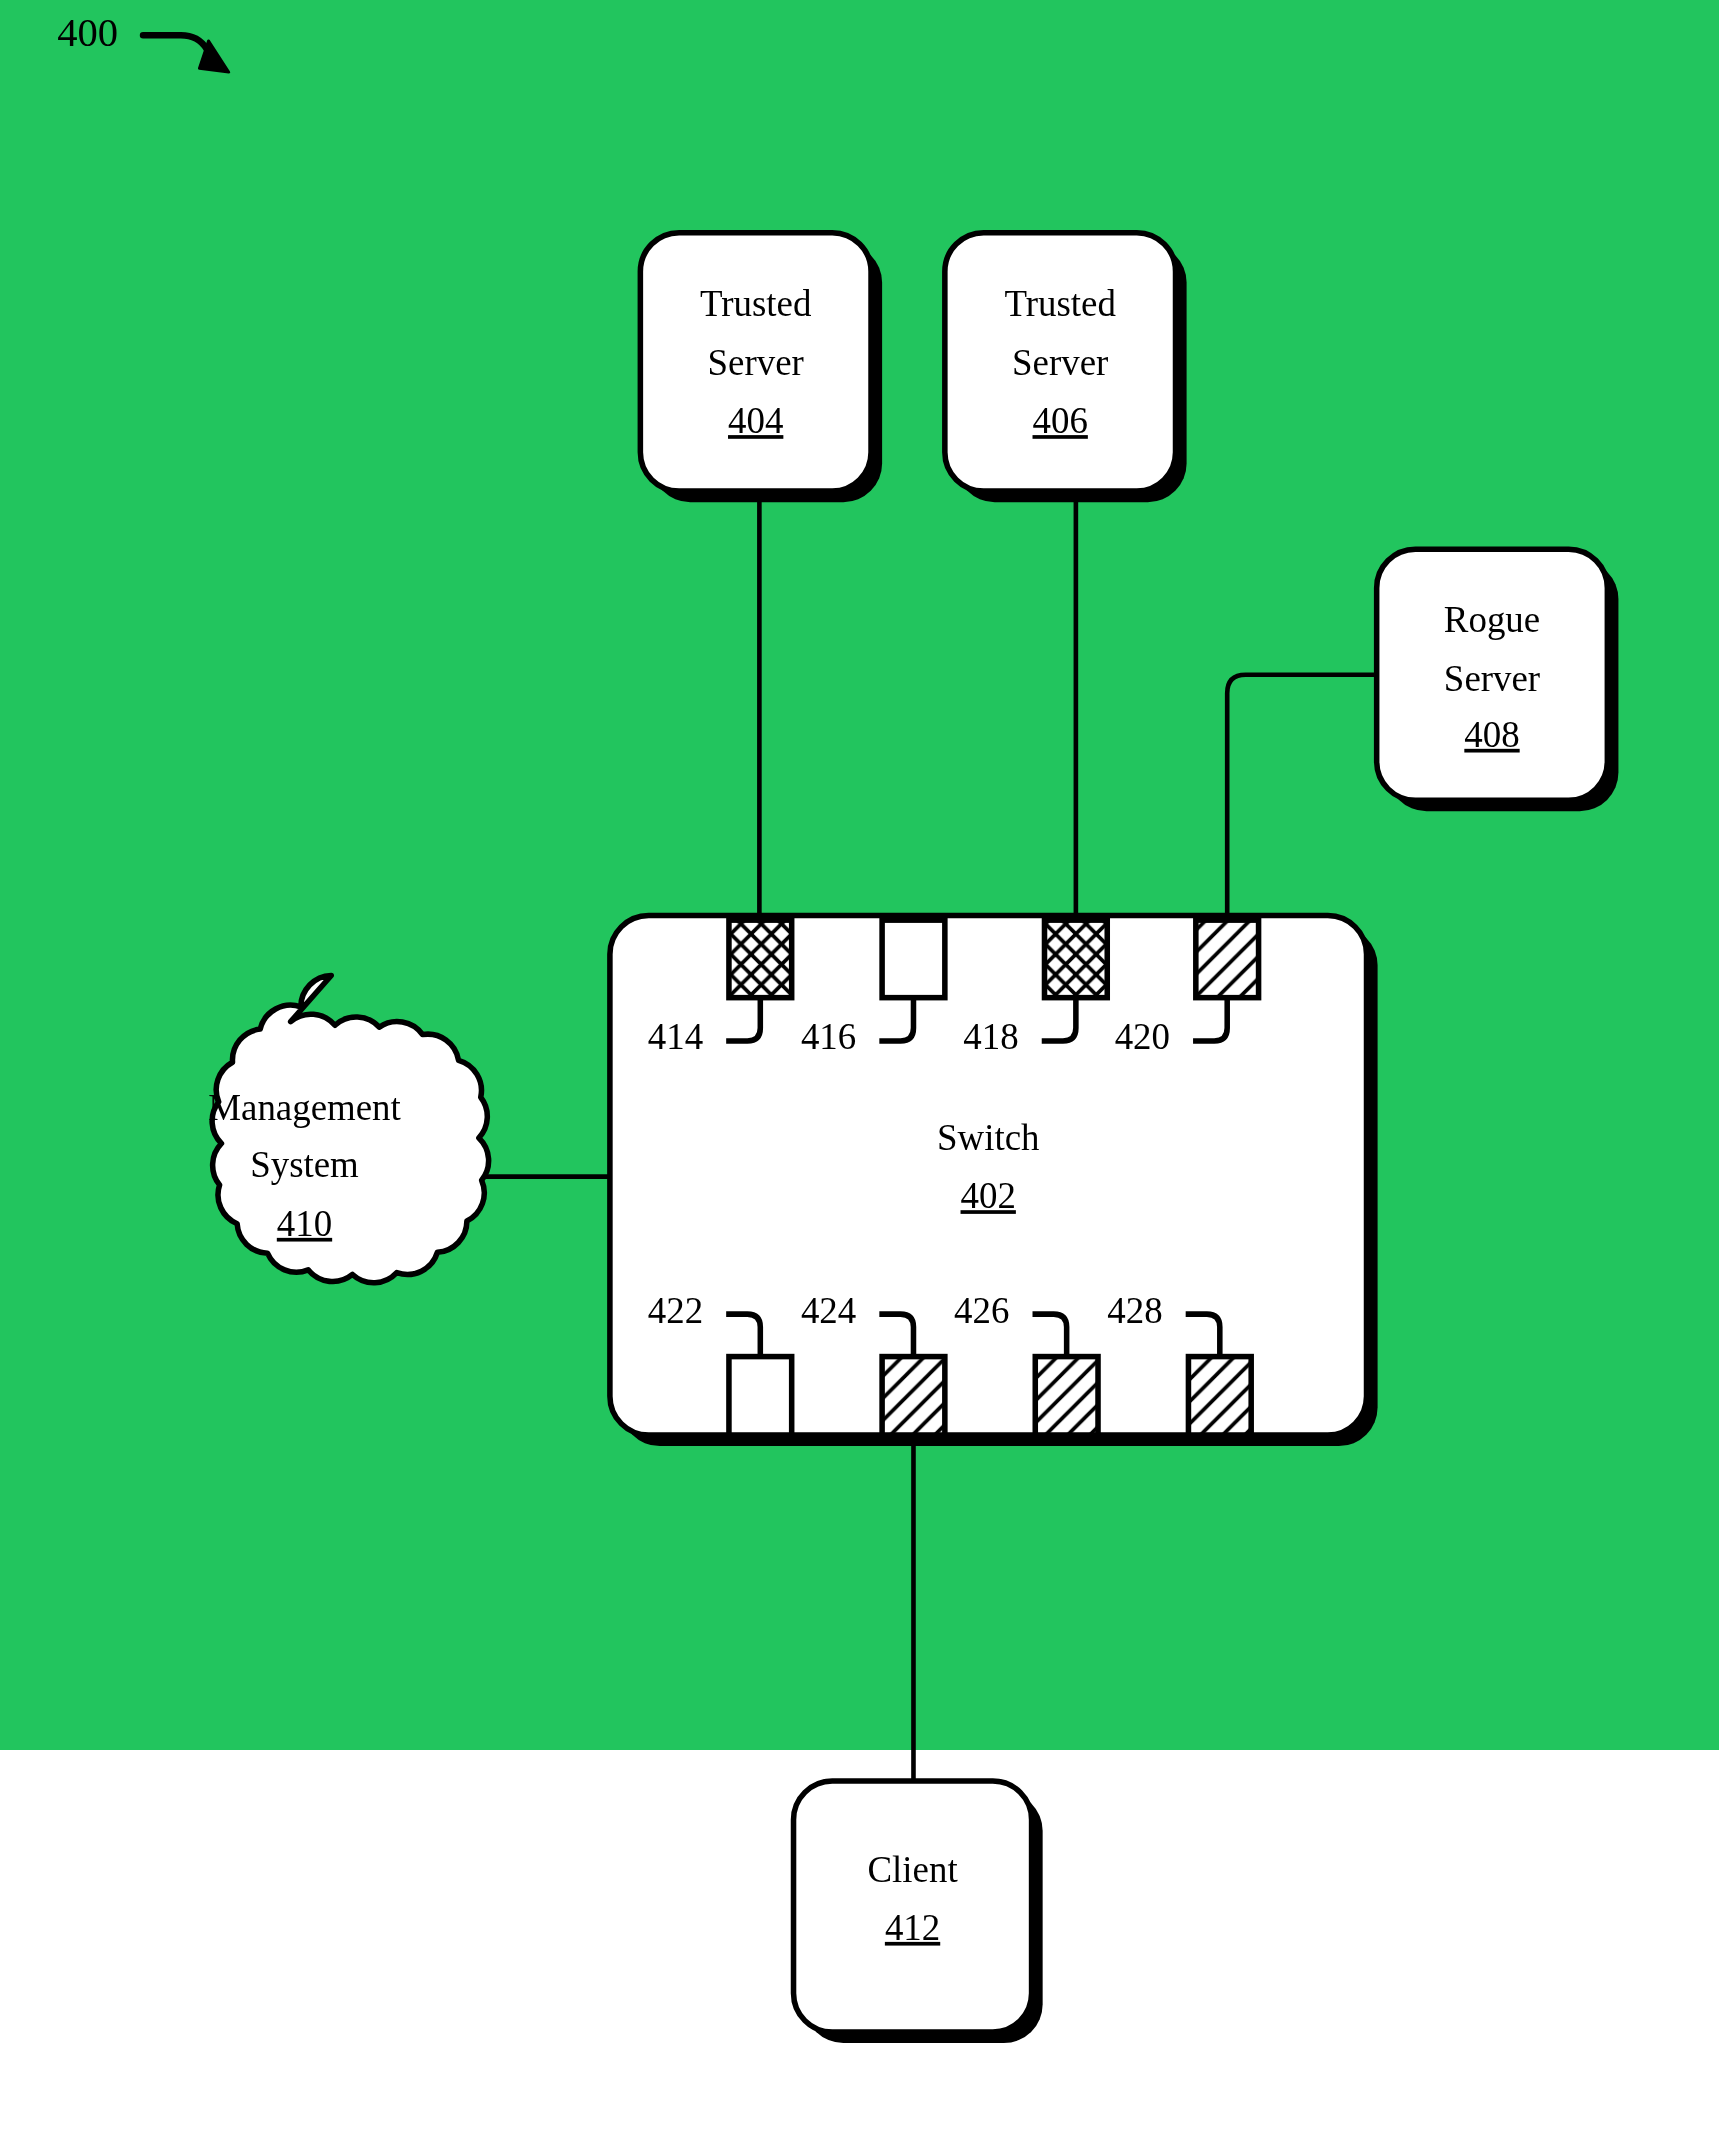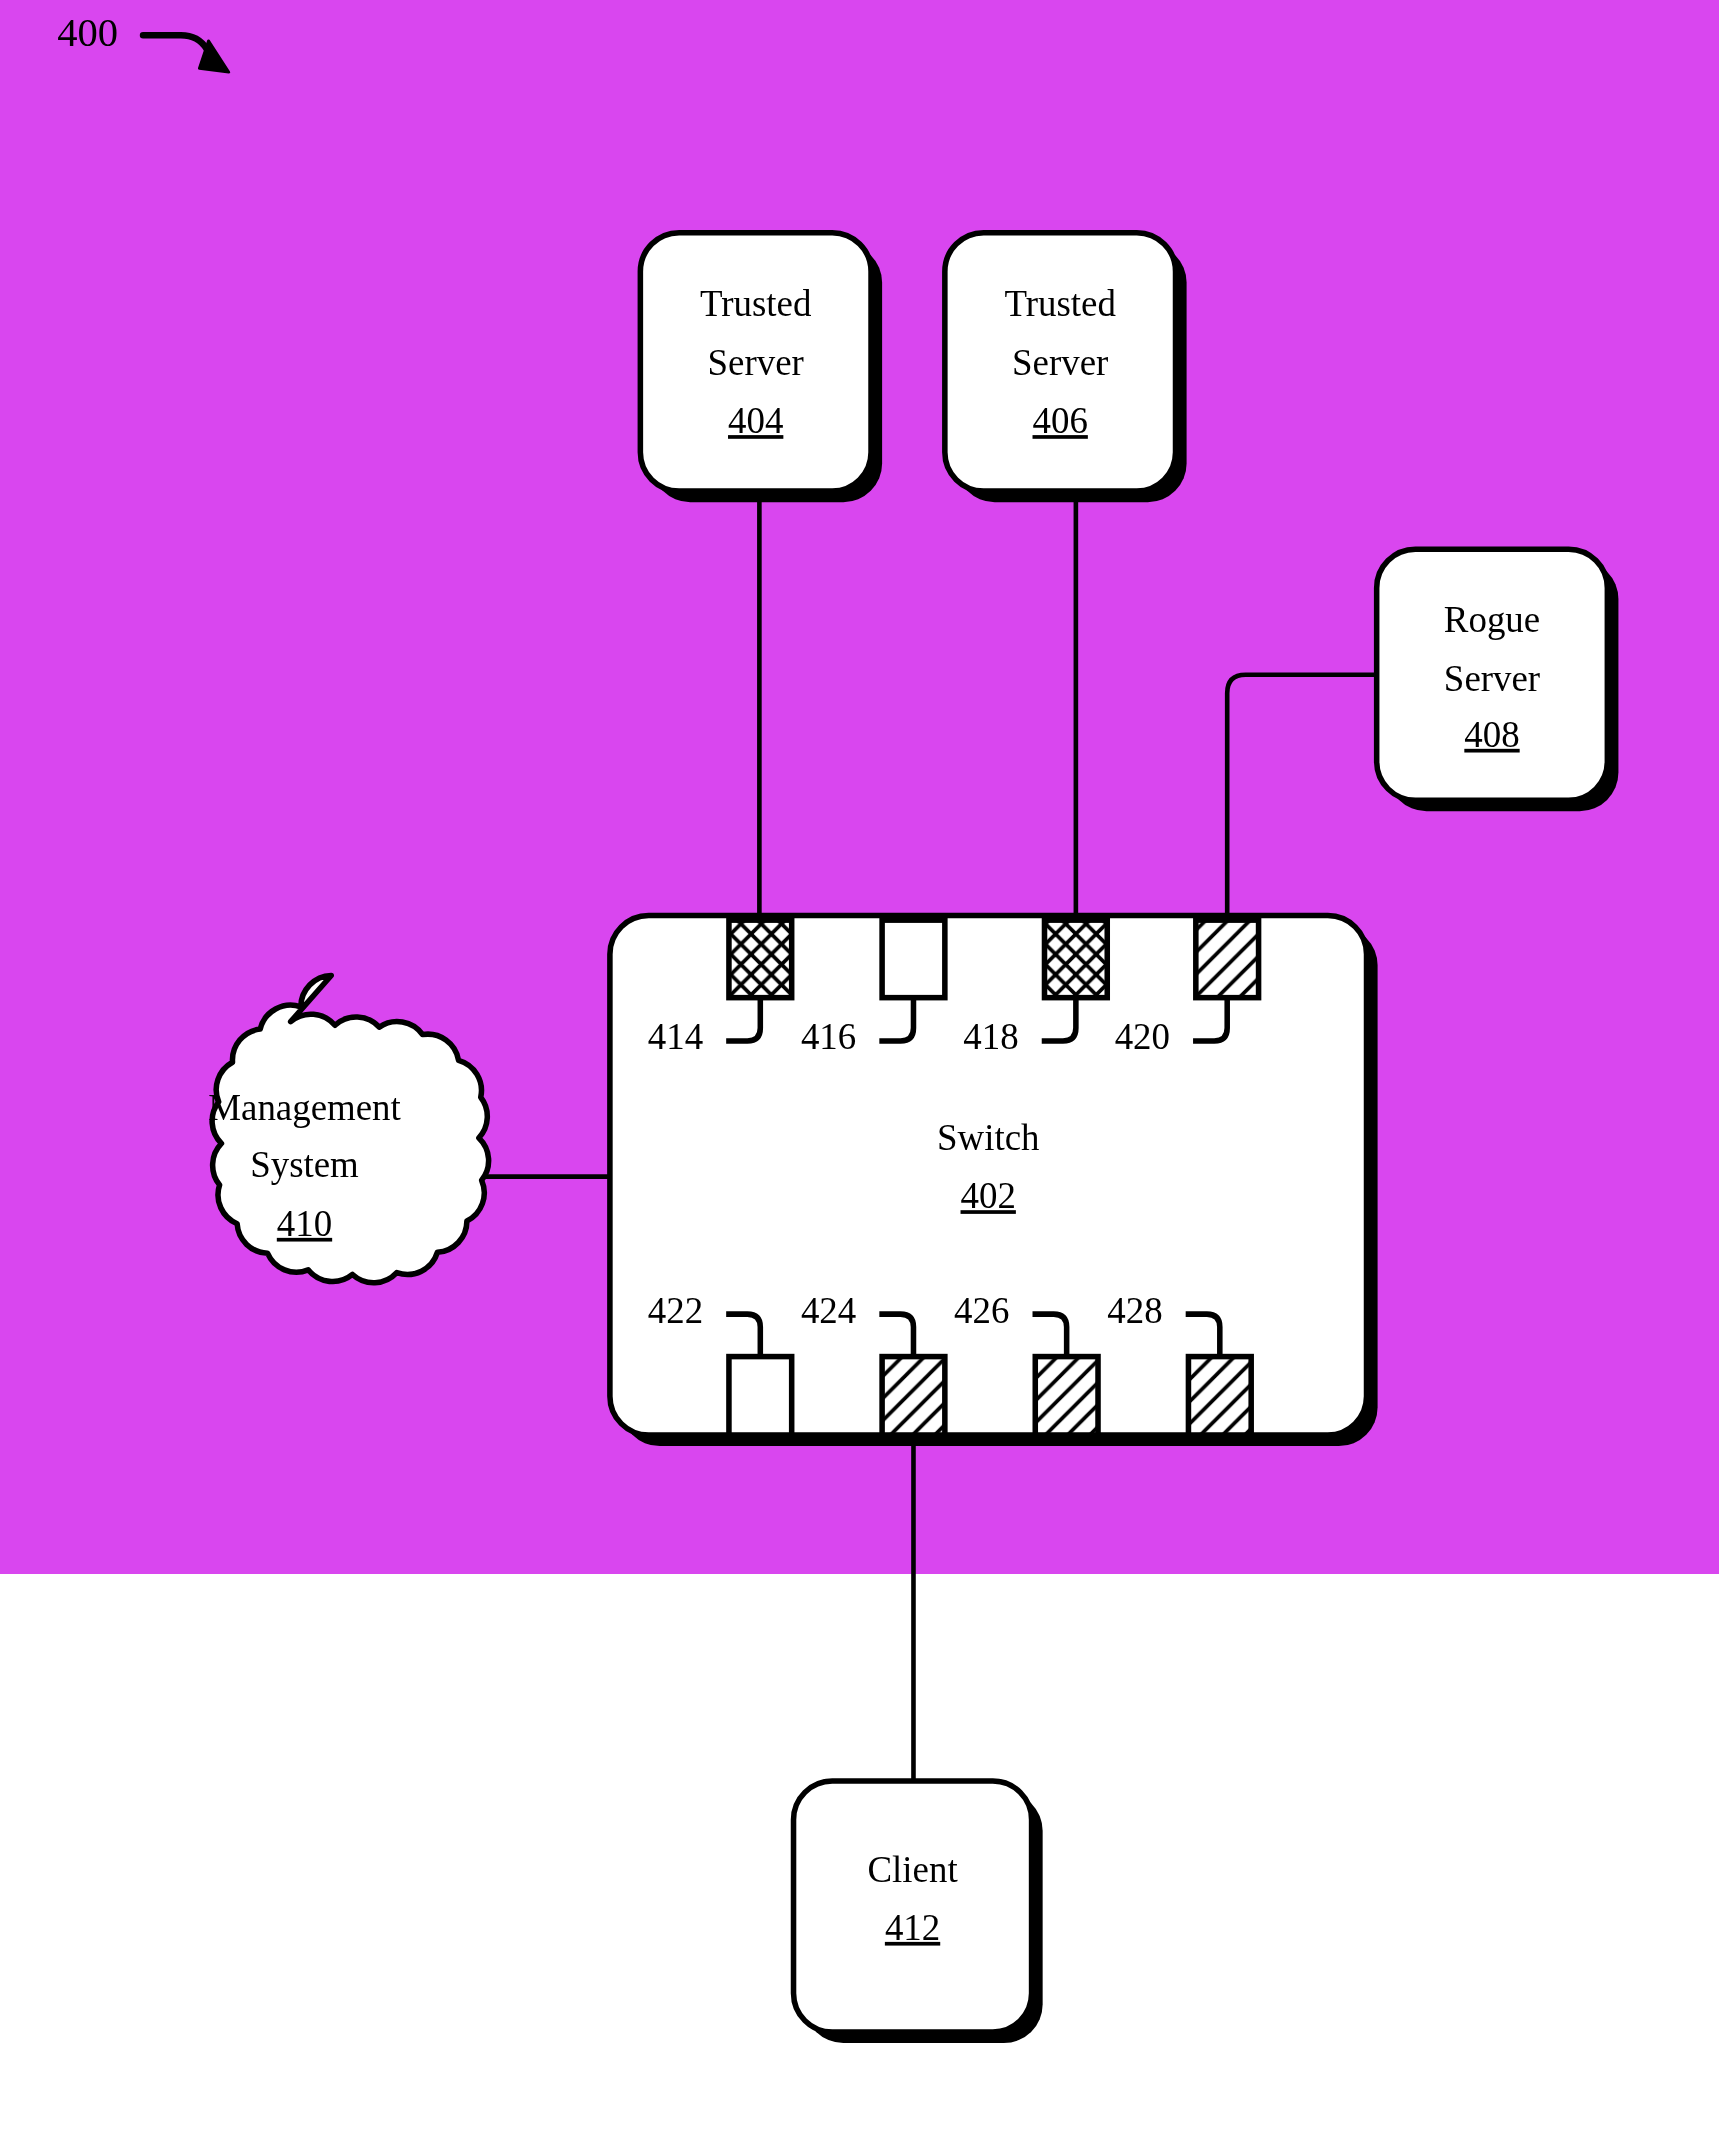--- a/index.html
+++ b/index.html
@@ -9,22 +9,22 @@
   }
   body {
     width: 1719px;
     height: 2154px;
     font-family: "Liberation Serif", "DejaVu Serif", serif;
     overflow: hidden;
   }
   #figure-root {
     position: relative;
     width: 1719px;
-    height: 1574px;
-    background: #d946ef;
+    height: 1750px;
+    background: #22c55e;
   }
   svg.diagram {
     position: absolute;
     top: 0;
     left: 0;
     width: 1719px;
     height: 2154px;
     display: block;
   }
   .node-text {

